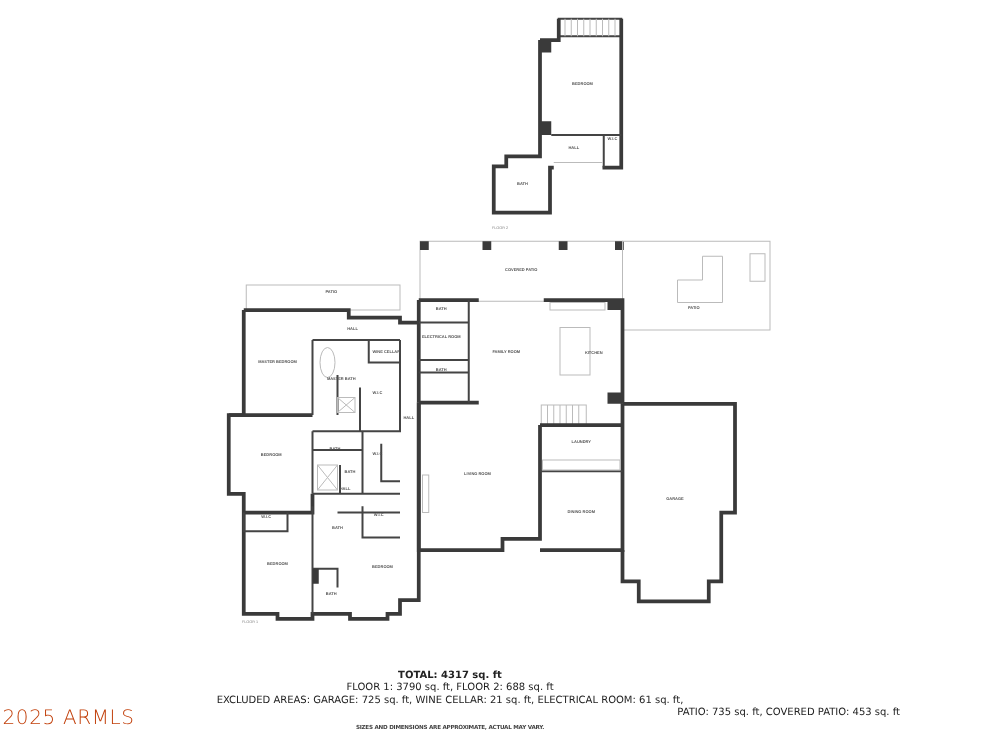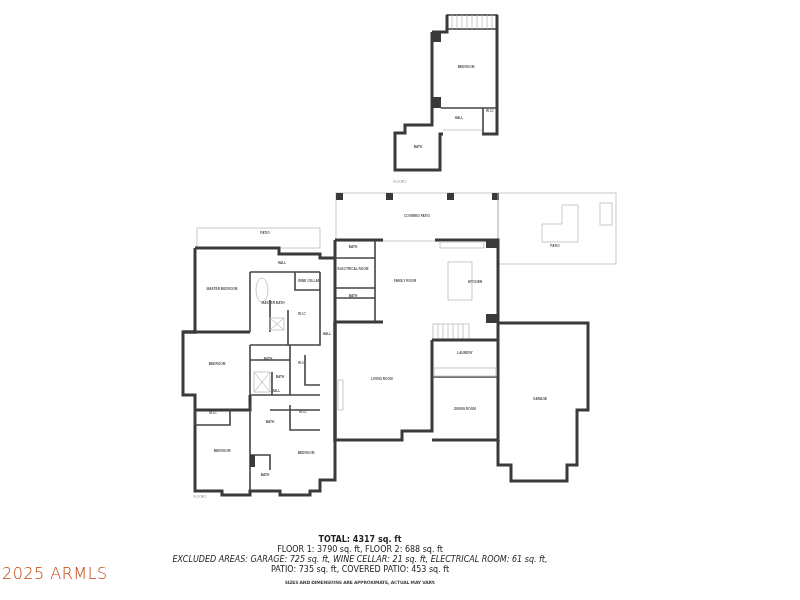--- a/index.html
+++ b/index.html
@@ -7,22 +7,22 @@
   #plan{position:absolute;left:0;top:0;}
   .wall{fill:none;stroke:#3a3a3a;stroke-width:3;}
   .iwall{fill:none;stroke:#444;stroke-width:1.6;}
   .thin{fill:none;stroke:#bbb;stroke-width:0.8;}
   .pillar{fill:#3a3a3a;}
   .rl{font-family:"Liberation Sans",sans-serif;font-size:3.2px;fill:#555;text-anchor:middle;font-weight:bold;}
   .fl{font-family:"Liberation Sans",sans-serif;font-size:3px;fill:#888;text-anchor:middle;}
   .summary{position:absolute;left:0;width:720px;text-align:center;color:#222;font-family:"DejaVu Sans",sans-serif;}
   .total{top:535px;font-size:8px;font-weight:bold;}
   .line1{top:545px;font-size:8px;}
-  .line2{top:555px;font-size:8px;font-style:italic;}
-  .line3{top:565px;font-size:8px;}
+  .line2{top:555px;font-size:8px;}
+  .line3{top:565px;font-size:8px;text-align:right;}
   .disc{top:580px;font-size:4.5px;font-weight:bold;letter-spacing:-0.2px;color:#444;}
   .wm{position:absolute;left:2px;top:564px;font-size:16px;color:#c2410c;font-family:"DejaVu Sans",sans-serif;font-weight:200;letter-spacing:0.5px;}
 </style>
 </head>
 <body>
 
 <svg id="plan" width="800" height="530" viewBox="0 0 800 530" xmlns="http://www.w3.org/2000/svg">
 
   <g>
 

